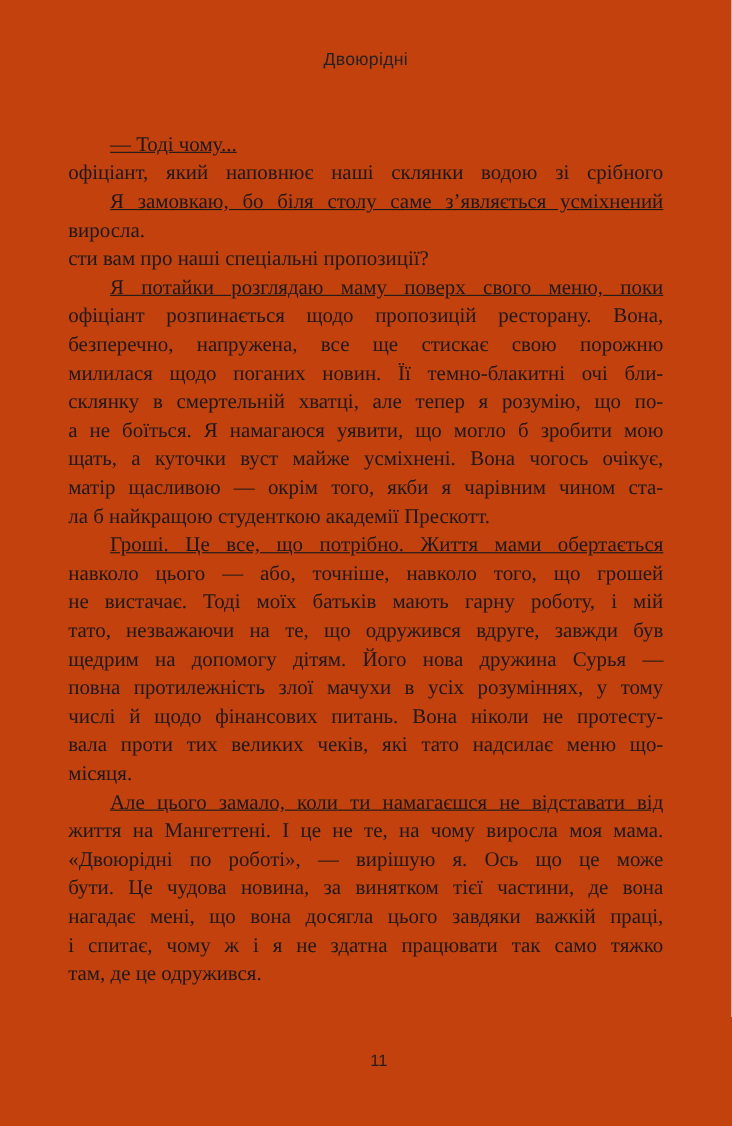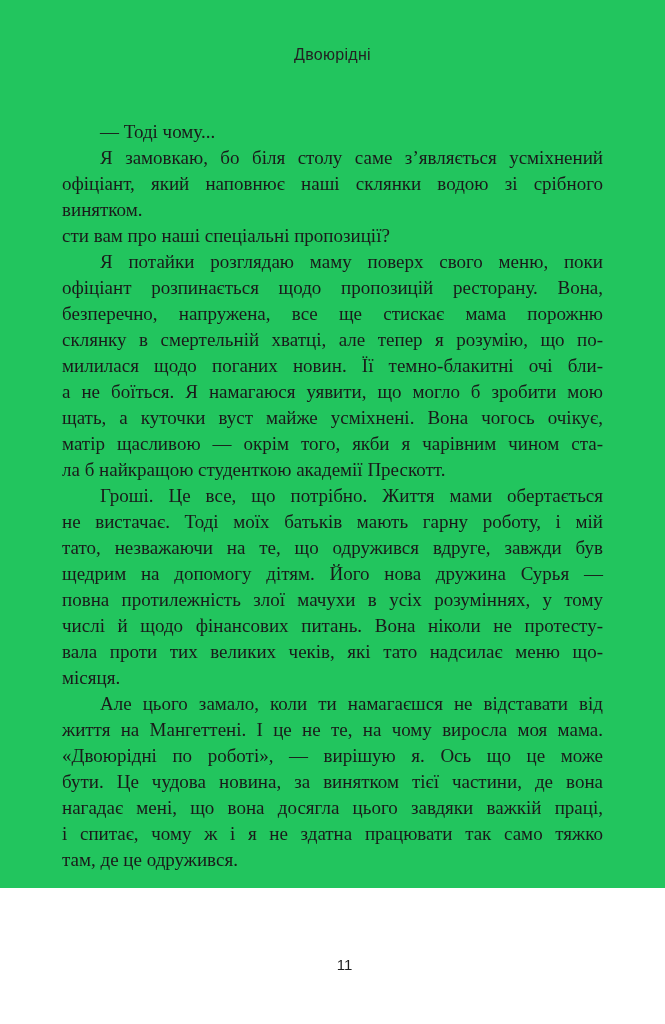--- a/index.html
+++ b/index.html
@@ -6,22 +6,22 @@
     margin: 0;
     padding: 0;
     width: 665px;
     height: 1024px;
     background: #ffffff;
     overflow: hidden;
   }
   .page {
     position: relative;
     width: 665px;
-    height: 888px;
-    background: #22c55e;
+    height: 1024px;
+    background: #c2410c;
   }
   .running-header {
     position: absolute;
     top: 46px;
     left: 0;
     width: 665px;
     text-align: center;
     font-family: "Liberation Sans", sans-serif;
     font-size: 16px;
     letter-spacing: 0.3px;
@@ -45,20 +45,21 @@
     text-align: justify;
     text-align-last: justify;
     white-space: normal;
     height: 26px;
   }
   .line.last {
     text-align-last: left;
   }
   .line.first {
     text-indent: 38px;
+    text-decoration: underline;
   }
   .page-number {
     position: absolute;
     top: 956px;
     left: 0;
     width: 665px;
     text-align: center;
     font-family: "Liberation Sans", sans-serif;
     font-size: 15px;
     color: #1f1f1f;
@@ -69,40 +70,41 @@
 <body>
 
 <div class="page">
   <div class="running-header">Двоюрідні</div>
 
   <div class="text-block" id="text-content">
       <div class="para">
         <div class="line first last">— Тоді чому...</div>
       </div>
       <div class="para">
+        <div class="line">офіціант, який наповнює наші склянки водою зі срібного</div>
         <div class="line first">Я замовкаю, бо біля столу саме з’являється усміхнений</div>
-        <div class="line">офіціант, який наповнює наші склянки водою зі срібного</div>
-        <div class="line last">винятком.</div>
+        <div class="line last">виросла.</div>
       </div>
       <div class="para">
         <div class="line last">сти вам про наші спеціальні пропозиції?</div>
       </div>
       <div class="para">
         <div class="line first">Я потайки розглядаю маму поверх свого меню, поки</div>
         <div class="line">офіціант розпинається щодо пропозицій ресторану. Вона,</div>
-        <div class="line">безперечно, напружена, все ще стискає мама порожню</div>
+        <div class="line">безперечно, напружена, все ще стискає свою порожню</div>
+        <div class="line">милилася щодо поганих новин. Її темно-блакитні очі бли-</div>
         <div class="line">склянку в смертельній хватці, але тепер я розумію, що по-</div>
-        <div class="line">милилася щодо поганих новин. Її темно-блакитні очі бли-</div>
         <div class="line">а не боїться. Я намагаюся уявити, що могло б зробити мою</div>
         <div class="line">щать, а куточки вуст майже усміхнені. Вона чогось очікує,</div>
         <div class="line">матір щасливою — окрім того, якби я чарівним чином ста-</div>
         <div class="line last">ла б найкращою студенткою академії Прескотт.</div>
       </div>
       <div class="para">
         <div class="line first">Гроші. Це все, що потрібно. Життя мами обертається</div>
+        <div class="line">навколо цього — або, точніше, навколо того, що грошей</div>
         <div class="line">не вистачає. Тоді моїх батьків мають гарну роботу, і мій</div>
         <div class="line">тато, незважаючи на те, що одружився вдруге, завжди був</div>
         <div class="line">щедрим на допомогу дітям. Його нова дружина Сурья —</div>
         <div class="line">повна протилежність злої мачухи в усіх розуміннях, у тому</div>
         <div class="line">числі й щодо фінансових питань. Вона ніколи не протесту-</div>
         <div class="line">вала проти тих великих чеків, які тато надсилає меню що-</div>
         <div class="line last">місяця.</div>
       </div>
       <div class="para">
         <div class="line first">Але цього замало, коли ти намагаєшся не відставати від</div>

